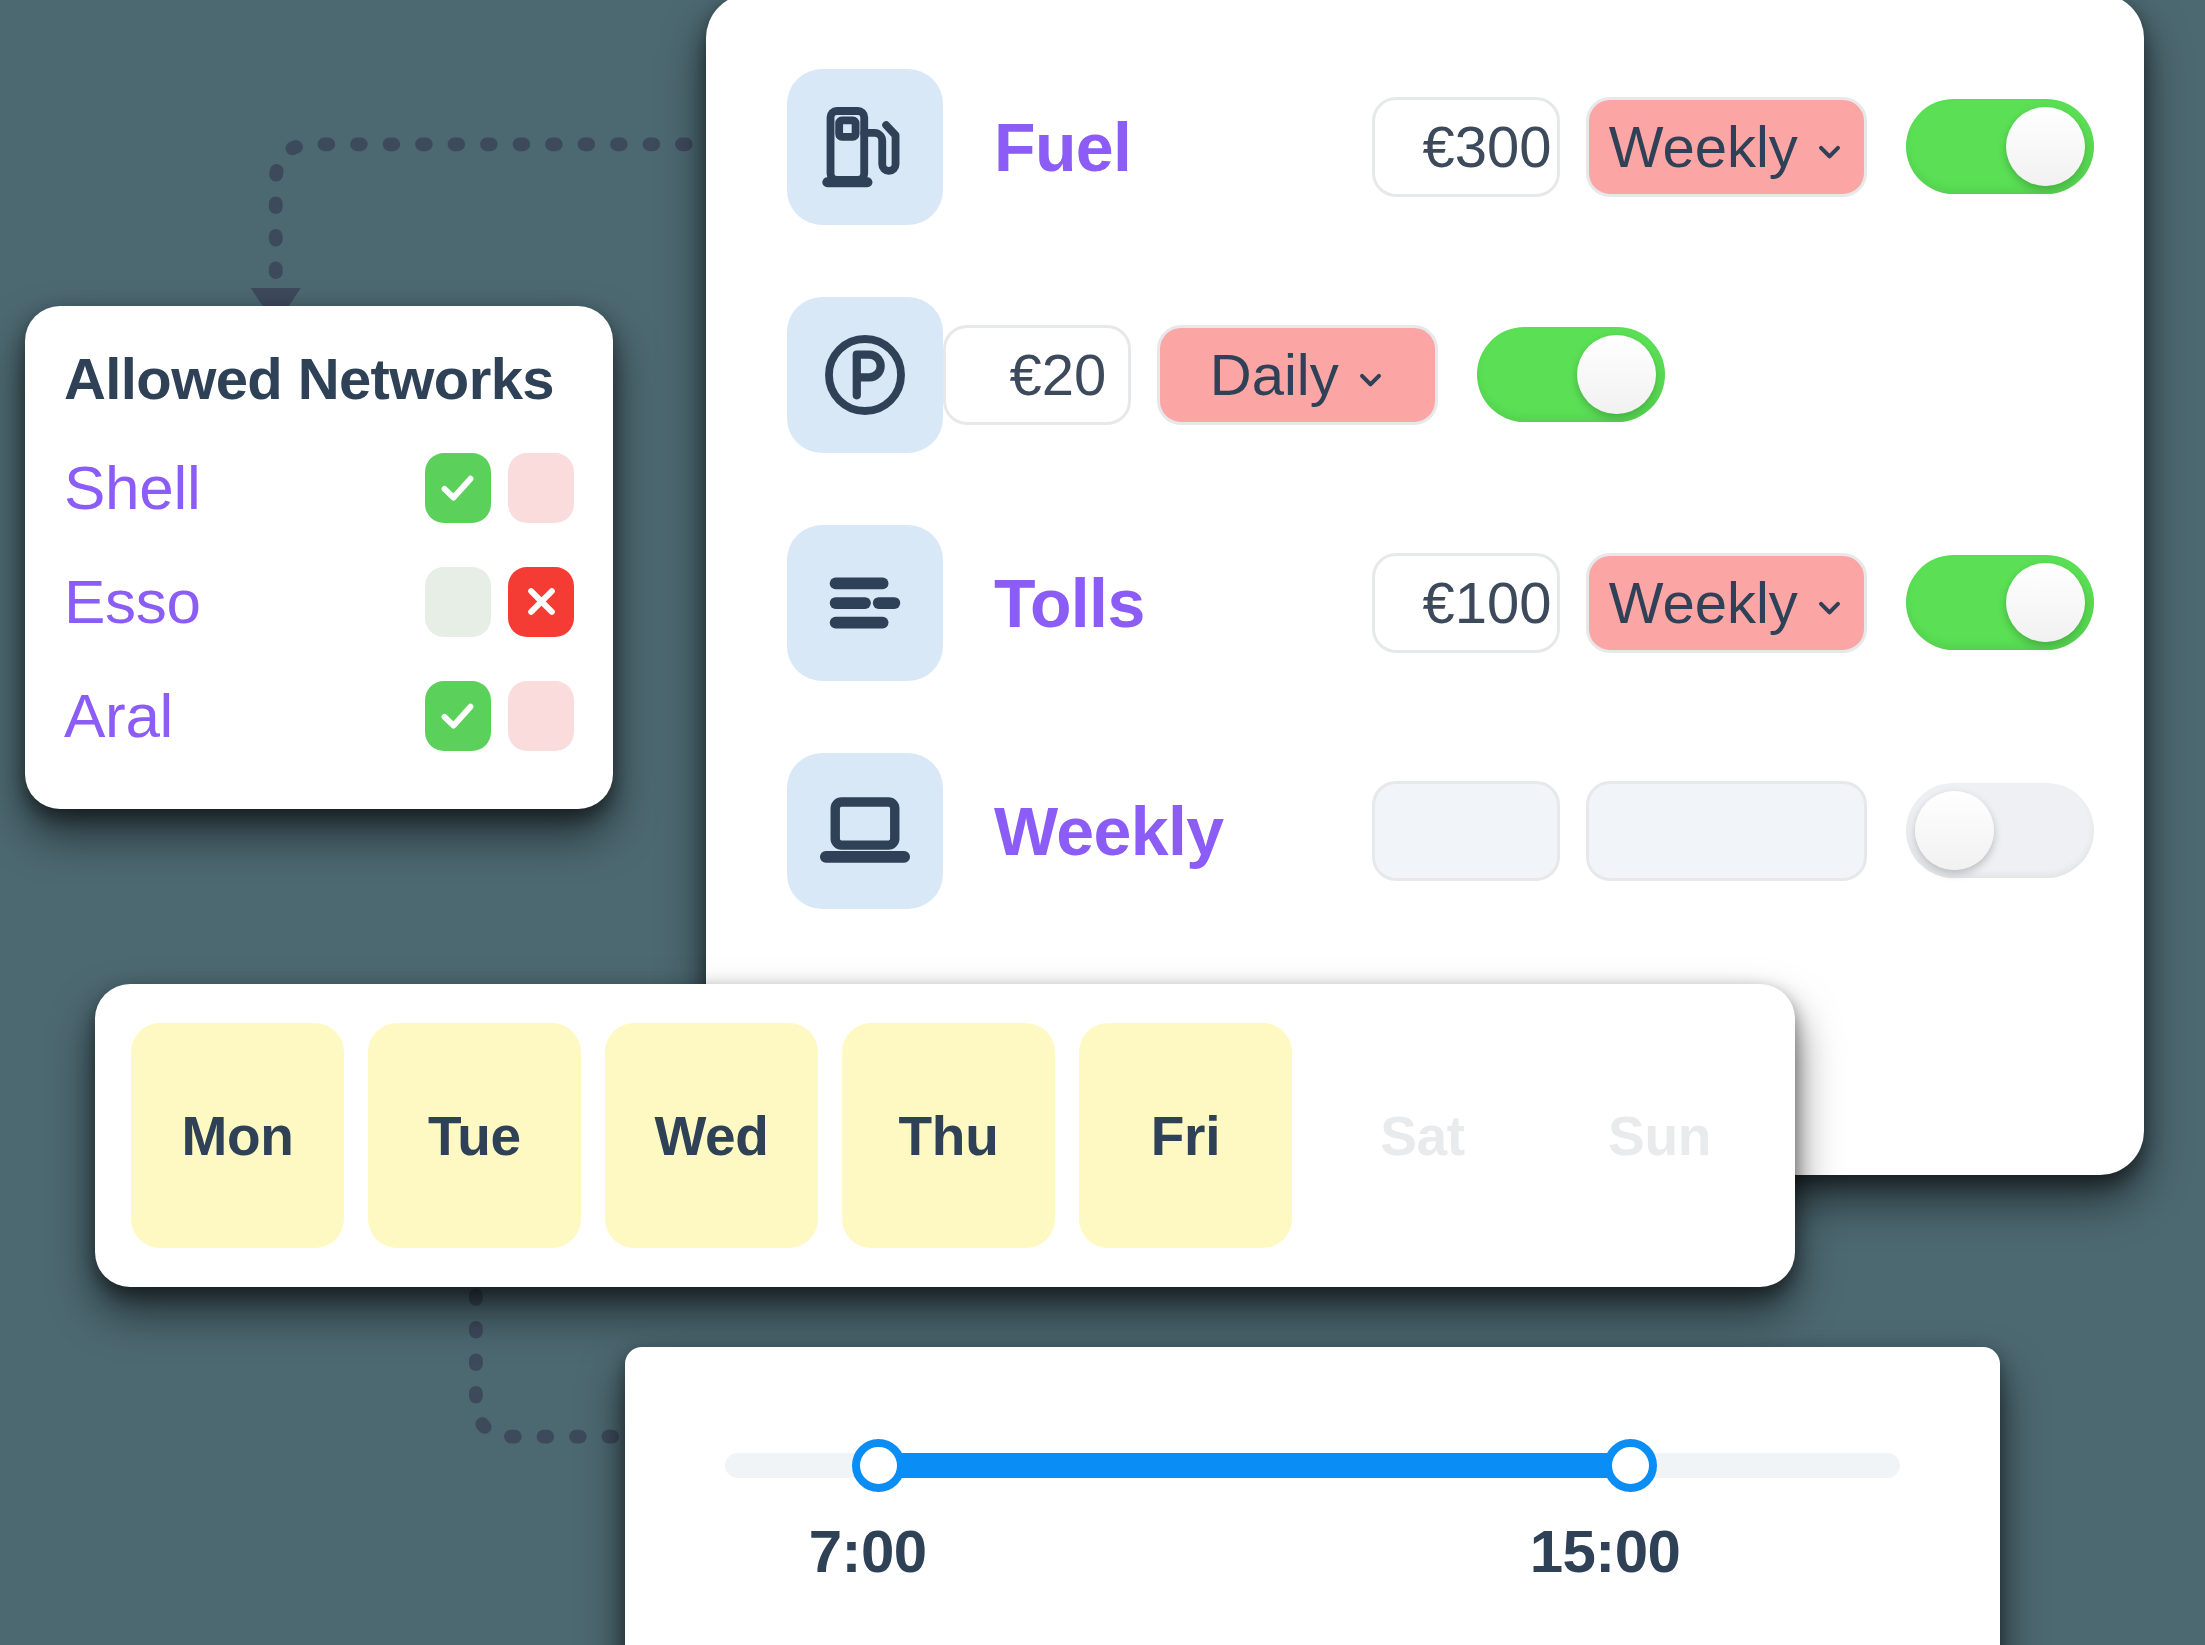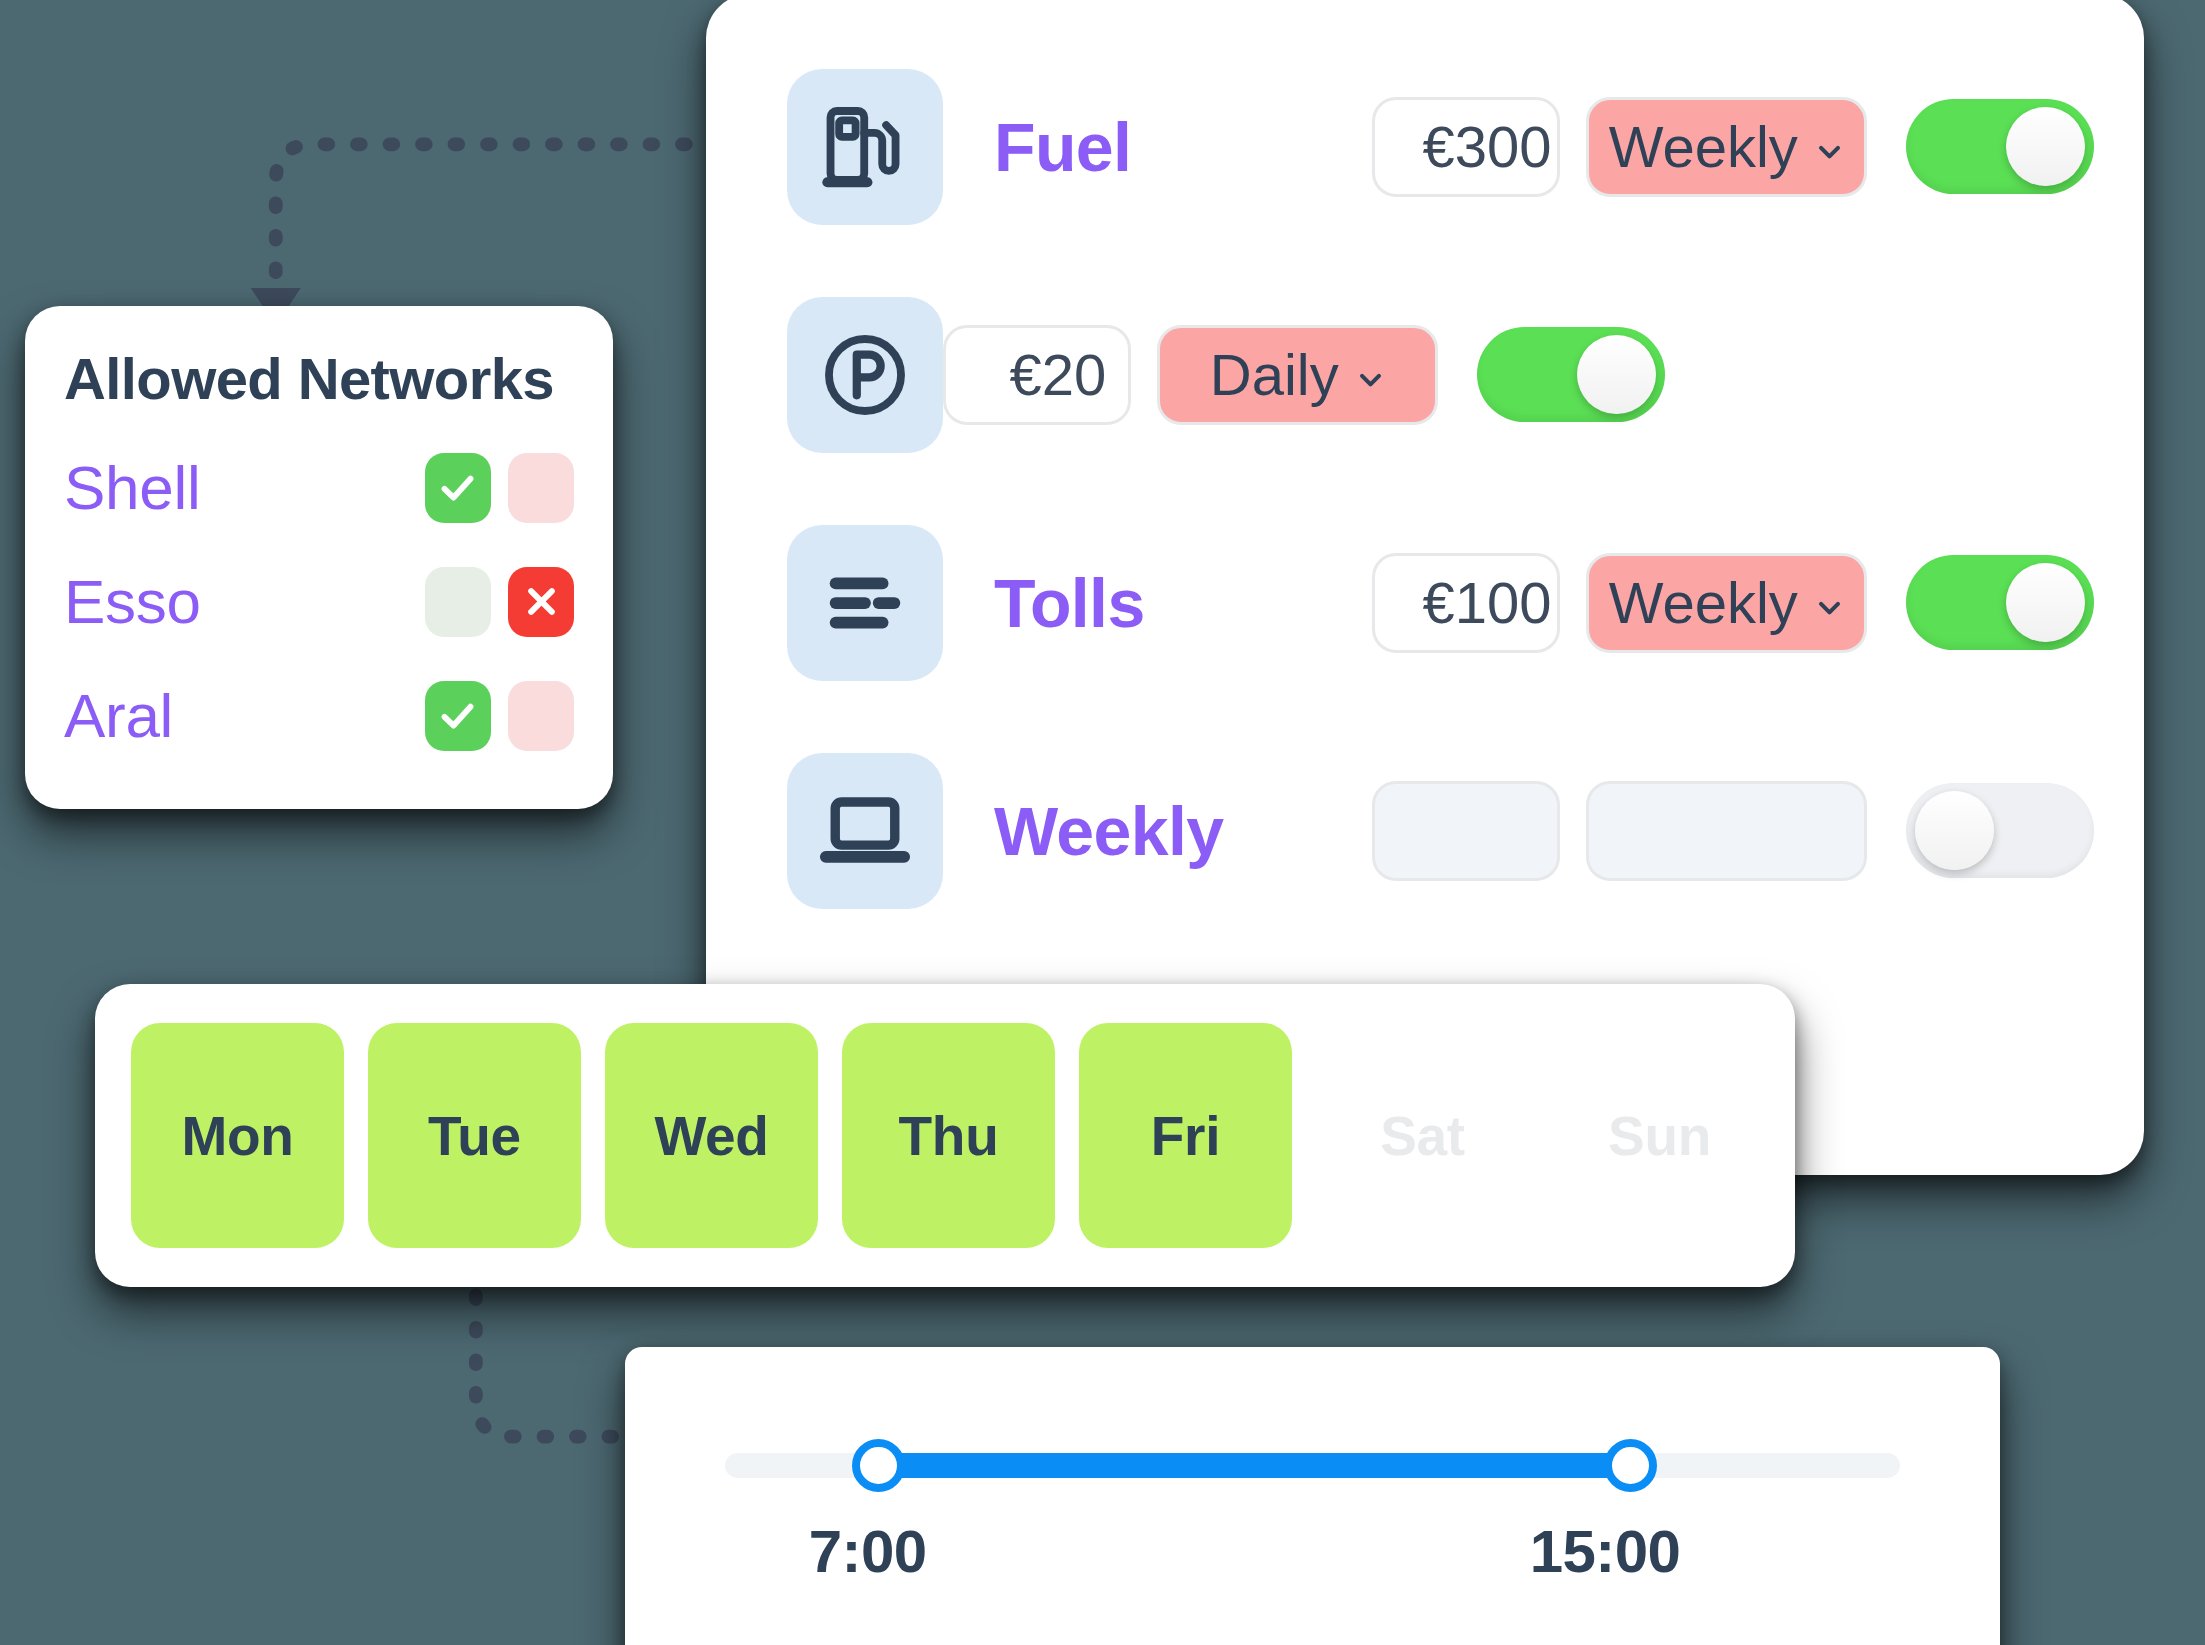--- a/index.html
+++ b/index.html
@@ -207,21 +207,21 @@
   }
   .day {
     width: 213px;
     height: 225px;
     border-radius: 29px;
     display: flex; align-items: center; justify-content: center;
     font-size: 55px;
     font-weight: 700;
     color: #2E4156;
     letter-spacing: -0.3px;
-    background: #bef264;
+    background: #fef9c3;
     flex: none;
   }
   .day.inactive { background: transparent; color: #E8EAEC; }
 
   
   #slider-card {
     left: 625px;
     top: 1347px;
     width: 1375px;
     height: 330px;

